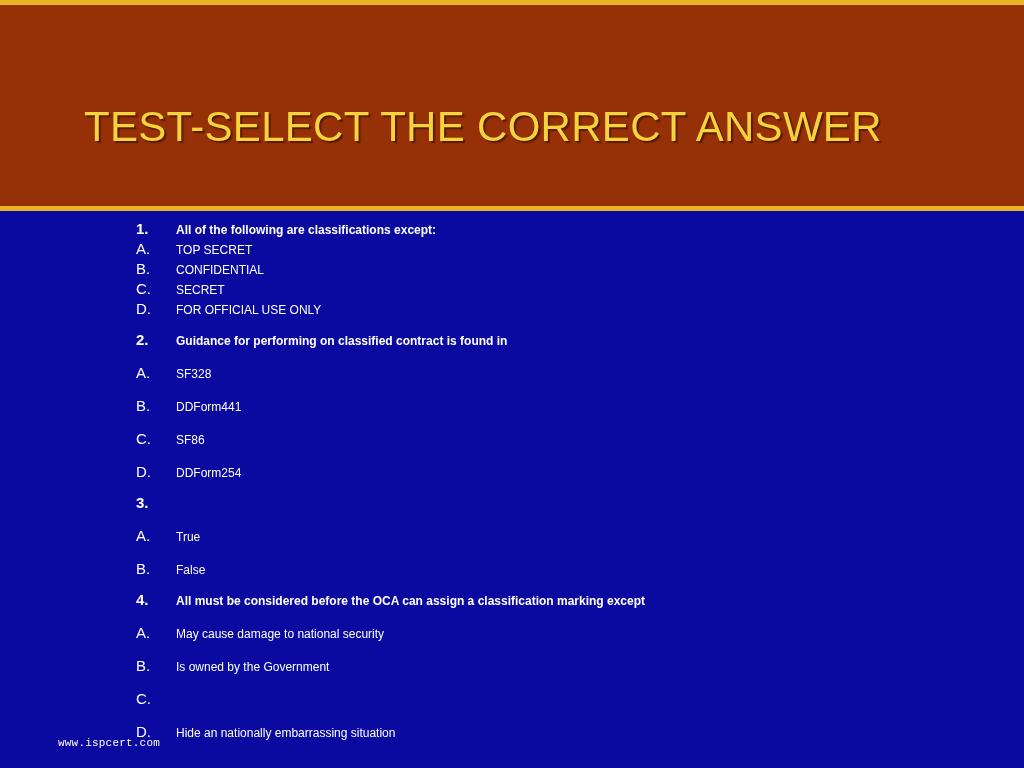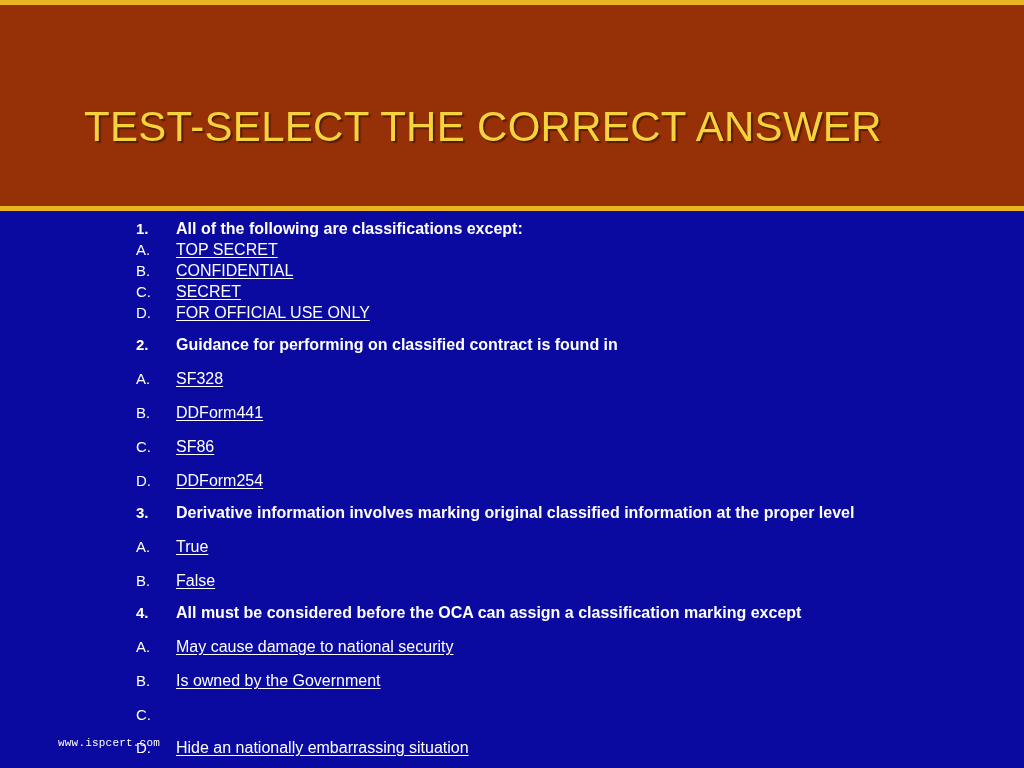--- a/index.html
+++ b/index.html
@@ -80,36 +80,35 @@
     color: #ffffff;
   }
   .marker {
     flex: 0 0 auto;
     width: 40px;
     font-size: 15px;
     color: #ffffff;
   }
   .row-text {
     flex: 0 1 auto;
-    font-size: 16px;
+    font-size: 12px;
     color: #ffffff;
     white-space: nowrap;
   }
 
   
   .row.question .marker,
   .row.question .row-text {
     font-weight: bold;
   }
   .row.question { margin-top: 14px; }
   .qa-block:first-child > .row.question { margin-top: 0; }
 
   
   .row.answer .row-text {
-    text-decoration: underline;
     text-underline-offset: 2px;
   }
 
   
   .qa-block.compact .row.answer { margin-top: 3px; }
   .qa-block.compact .row.question { margin-bottom: 0; }
 
   
   .qa-block.roomy .row.answer { margin-top: 16px; }
   .qa-block.roomy .row.question { margin-bottom: 0; }
@@ -178,21 +177,20 @@
             <span class="row-text">SF86</span>
           </div>
           <div class="row answer">
             <span class="marker">D.</span>
             <span class="row-text">DDForm254</span>
           </div>
         </div>
         <div class="qa-block roomy">
           <div class="row question">
             <span class="marker">3.</span>
-            <span class="row-text">Derivative information involves marking original classified information at the proper level</span>
           </div>
           <div class="row answer">
             <span class="marker">A.</span>
             <span class="row-text">True</span>
           </div>
           <div class="row answer">
             <span class="marker">B.</span>
             <span class="row-text">False</span>
           </div>
         </div>

